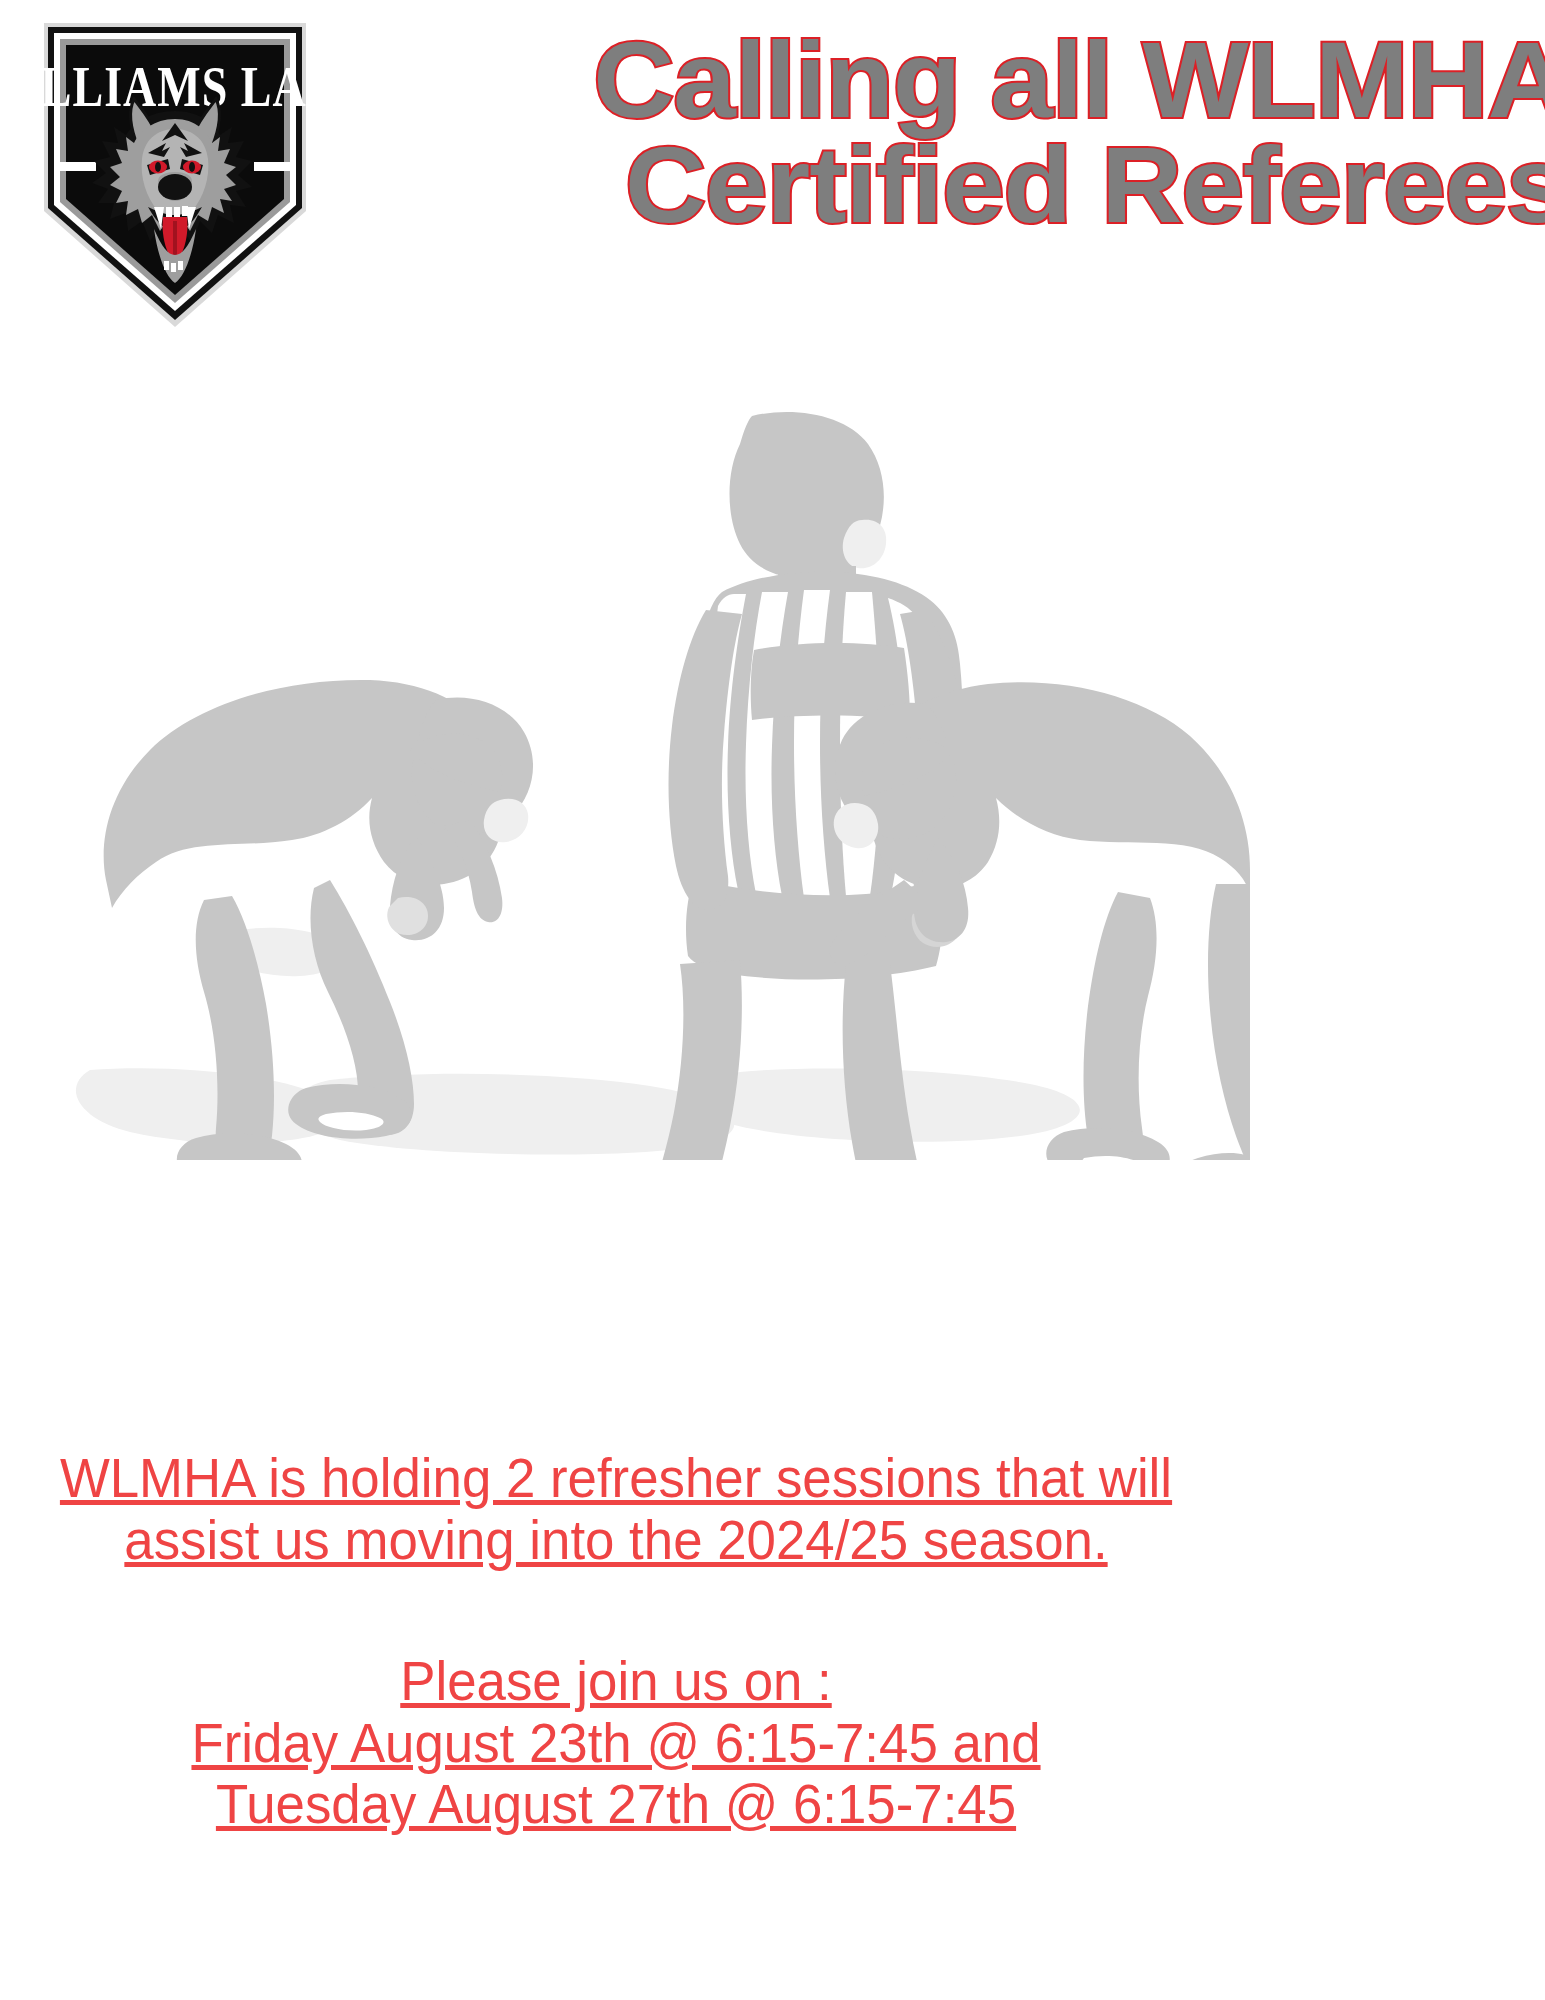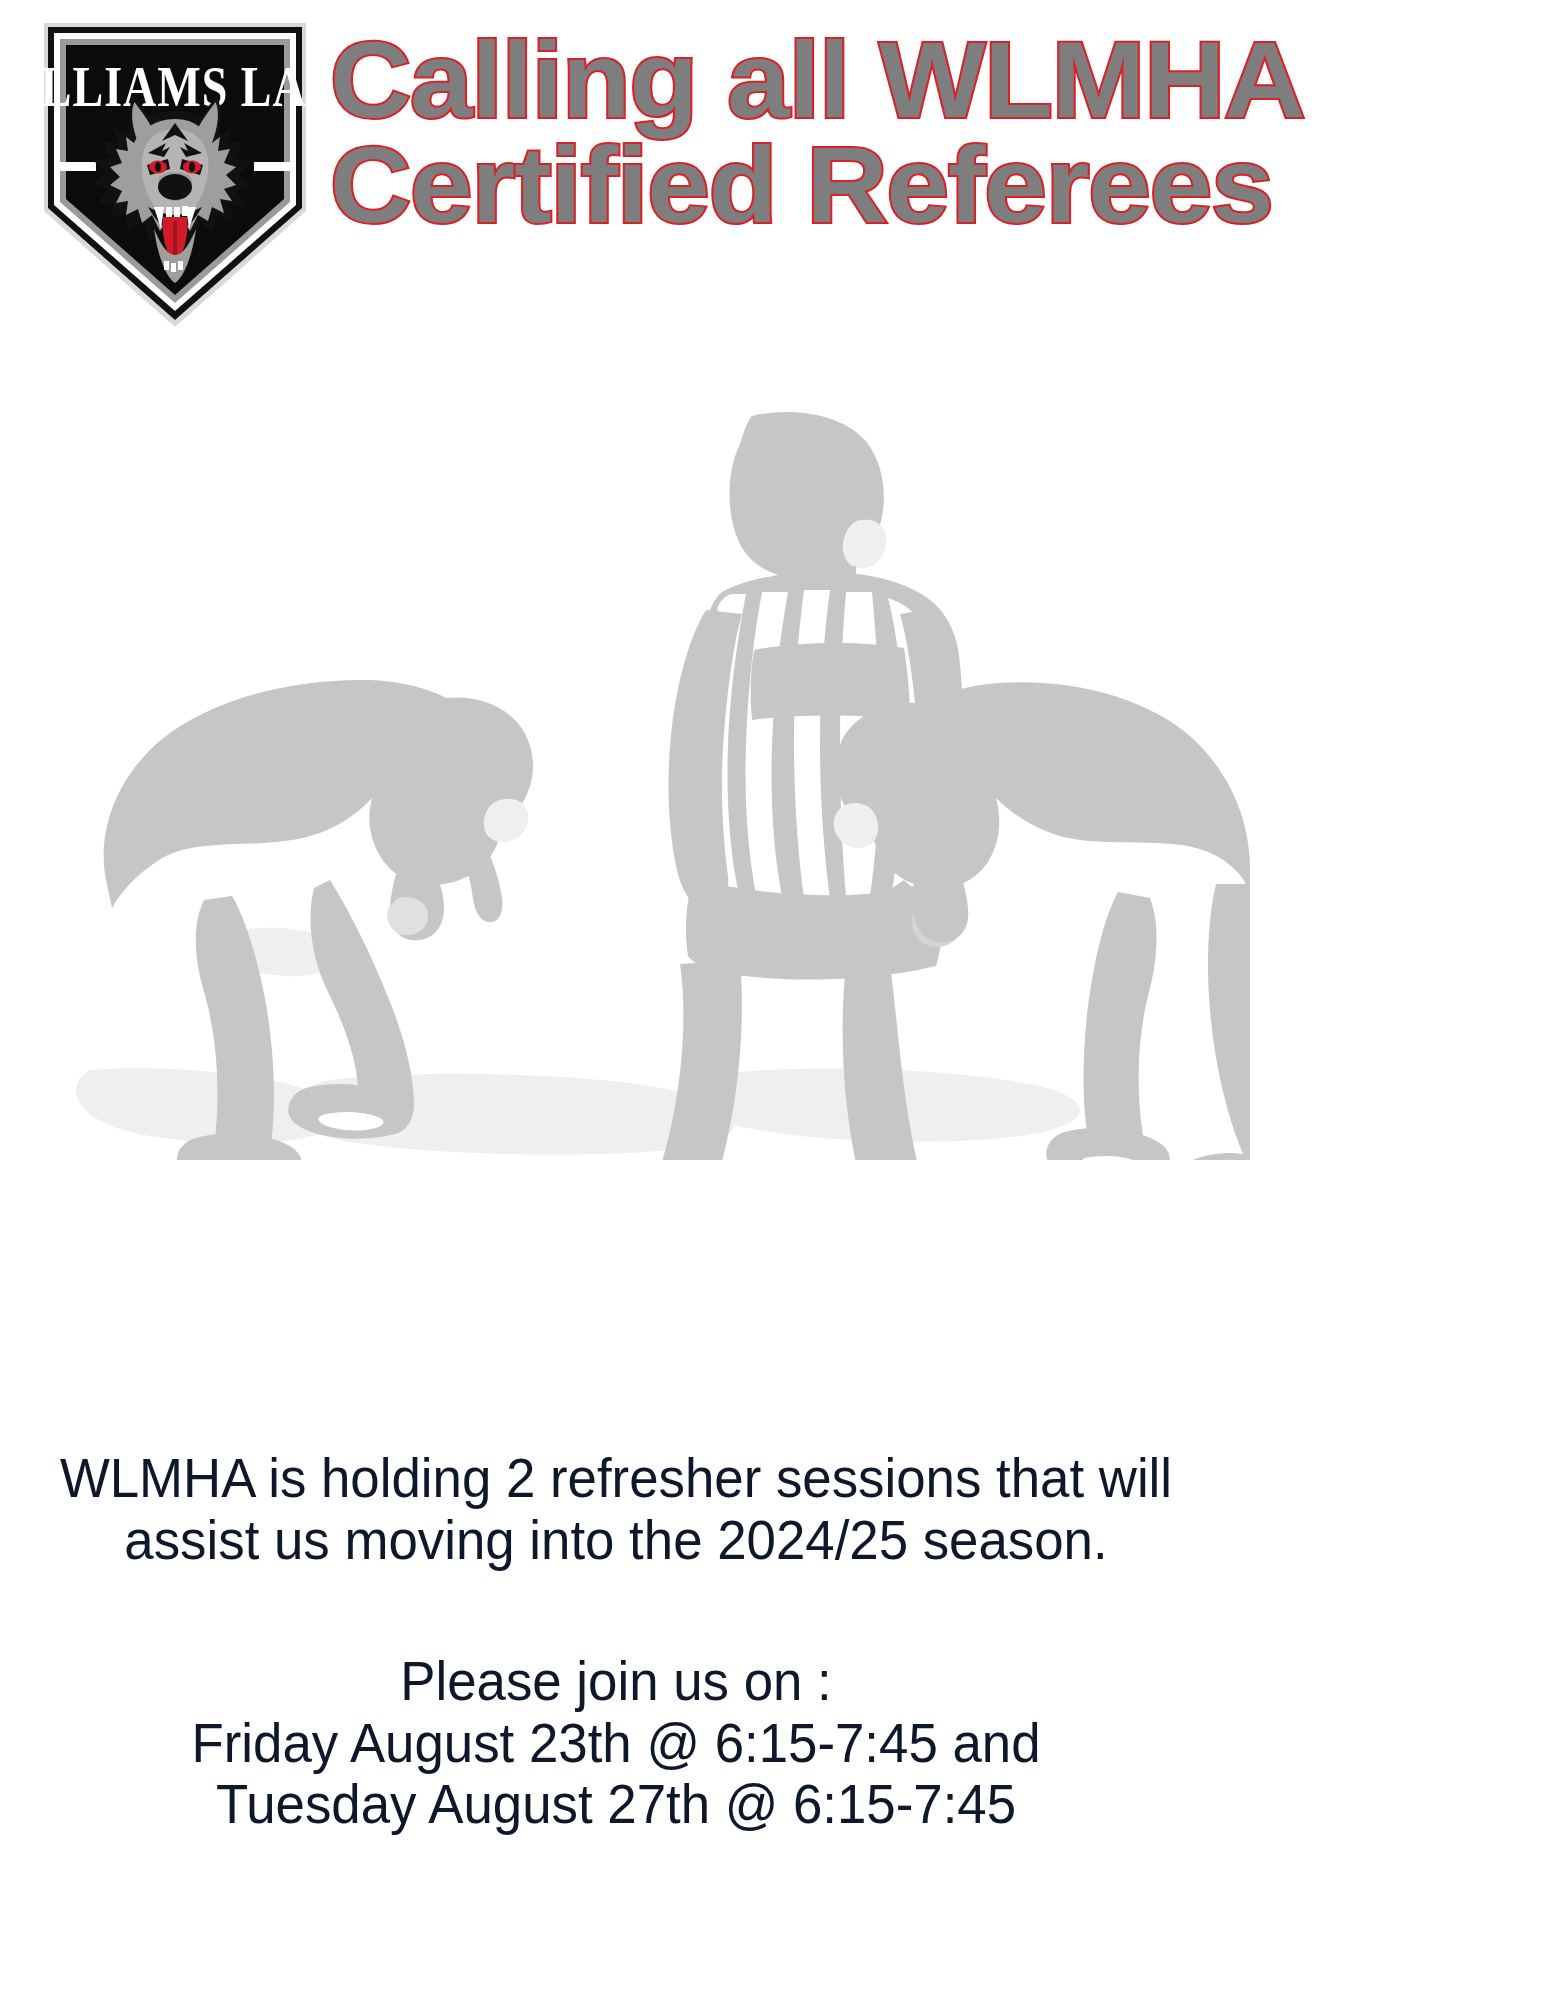--- a/index.html
+++ b/index.html
@@ -4,41 +4,41 @@
 <style>
   html,body{margin:0;padding:0;background:#fff;}
   body{width:1545px;height:2000px;overflow:hidden;font-family:"Liberation Sans",sans-serif;}
   #poster{position:relative;width:1545px;height:2000px;background:#ffffff;overflow:hidden;}
 
   
   #logo{position:absolute;left:30px;top:15px;width:290px;height:320px;}
   #logo svg{display:block;width:100%;height:100%;}
 
   
-  #title-block{position:absolute;left:330px;top:28px;width:1190px;text-align:left;}
+  #title-block{position:absolute;left:330px;top:28px;width:1190px;text-align:right;}
   .title-line{
     font-family:"Liberation Sans Narrow","Liberation Sans",sans-serif;
     font-size:108px;
     line-height:0.97;
     font-weight:700;
     letter-spacing:-1px;
     color:#7e7e7e;
     -webkit-text-stroke:4px #dc2026;
     paint-order:stroke fill;
     white-space:nowrap;
     transform:scaleX(1.04);
     transform-origin:left center;
   }
 
   
   #art{position:absolute;left:0;top:280px;width:1250px;height:880px;}
   #art svg{display:block;width:100%;height:100%;}
 
   
-  #copy{position:absolute;left:0;top:1448px;width:1232px;text-align:center;color:#0f172a;}
+  #copy{position:absolute;left:0;top:1448px;width:1232px;text-align:center;color:#ef4444;text-decoration:underline;}
   .para{
     font-family:"Liberation Sans Narrow","Liberation Sans",sans-serif;
     font-weight:400;
     font-size:55px;
     line-height:1.12;
     letter-spacing:0px;
     transform:scaleX(0.96);
   }
   .para.l2{margin-top:0;}
   #copy .spacer{height:80px;}

